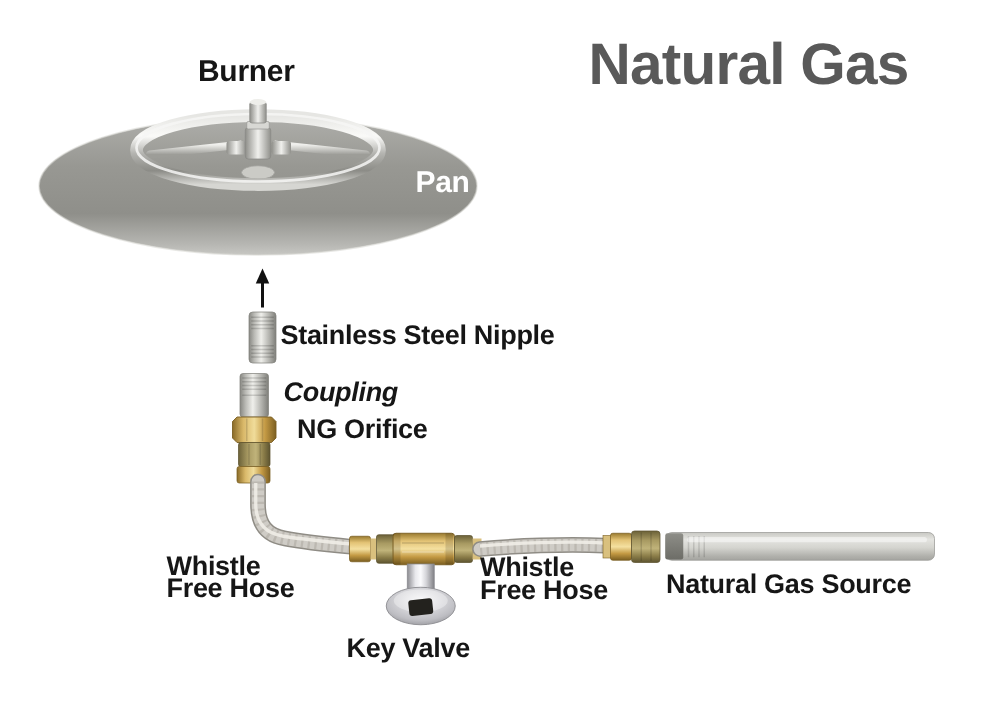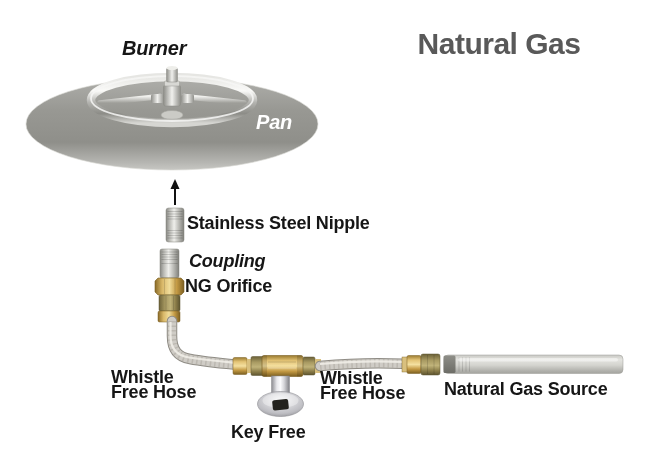--- a/index.html
+++ b/index.html
@@ -1,20 +1,20 @@
 <!DOCTYPE html>
 <html><head>
 <meta charset="utf-8">
 <style>
   html,body{margin:0;padding:0;background:#ffffff;}
   .stage{position:relative;width:661px;height:472px;background:#ffffff;overflow:hidden;
          font-family:"Liberation Sans",sans-serif;}
   svg.diagram{position:absolute;left:0;top:0;}
   .title{position:absolute;left:336px;top:27px;width:326px;text-align:center;
-         font-weight:700;font-size:30px;line-height:34px;color:#595959;letter-spacing:-0.5px;}
+         font-weight:700;font-size:39px;line-height:34px;color:#595959;letter-spacing:-0.5px;}
   .lbl{position:absolute;font-weight:700;color:#161616;font-size:18px;line-height:18px;
        white-space:nowrap;letter-spacing:-0.2px;}
   .lbl.big{font-size:20px;}
   .lbl.white{color:#ffffff;}
   .lbl.two{line-height:15px;white-space:normal;}
 </style>
 </head>
 <body>
 
 <div class="stage">
@@ -213,36 +213,36 @@
           <line x1="469.5" y1="357.5" x2="469.5" y2="371.5"></line>
       </g>
       <rect x="458" y="358" width="160" height="3.5" rx="1.75" fill="#ffffff" opacity="0.45"></rect>
     </g>
   </svg>
 
   <div class="title">
     <div>Natural Gas</div>
   </div>
 
-  <div class="lbl big" style="left:122px;top:39px;font-style:italic;">Burner</div>
-
-  <div class="lbl big white" style="left:256px;top:113px;font-style:italic;">Pan</div>
+  <div class="lbl big" style="left:132px;top:39px;">Burner</div>
+
+  <div class="lbl big white" style="left:277px;top:113px;">Pan</div>
 
   <div class="lbl" style="left:187px;top:214px;">Stainless Steel Nipple</div>
 
   <div class="lbl" style="left:189px;top:252px;font-style:italic;">Coupling</div>
 
-  <div class="lbl" style="left:185px;top:277px;">NG Orifice</div>
+  <div class="lbl" style="left:198px;top:277px;">NG Orifice</div>
 
   <div class="lbl two" style="left:111px;top:370px;width:102px;">
     <div>Whistle</div>
     <div>Free Hose</div>
   </div>
 
-  <div class="lbl" style="left:231px;top:423px;">Key Free</div>
+  <div class="lbl" style="left:231px;top:423px;">Key Valve</div>
 
   <div class="lbl two" style="left:320px;top:371px;width:112px;">
     <div>Whistle</div>
     <div>Free Hose</div>
   </div>
 
   <div class="lbl" style="left:444px;top:380px;">Natural Gas Source</div>
 
 </div>
 

